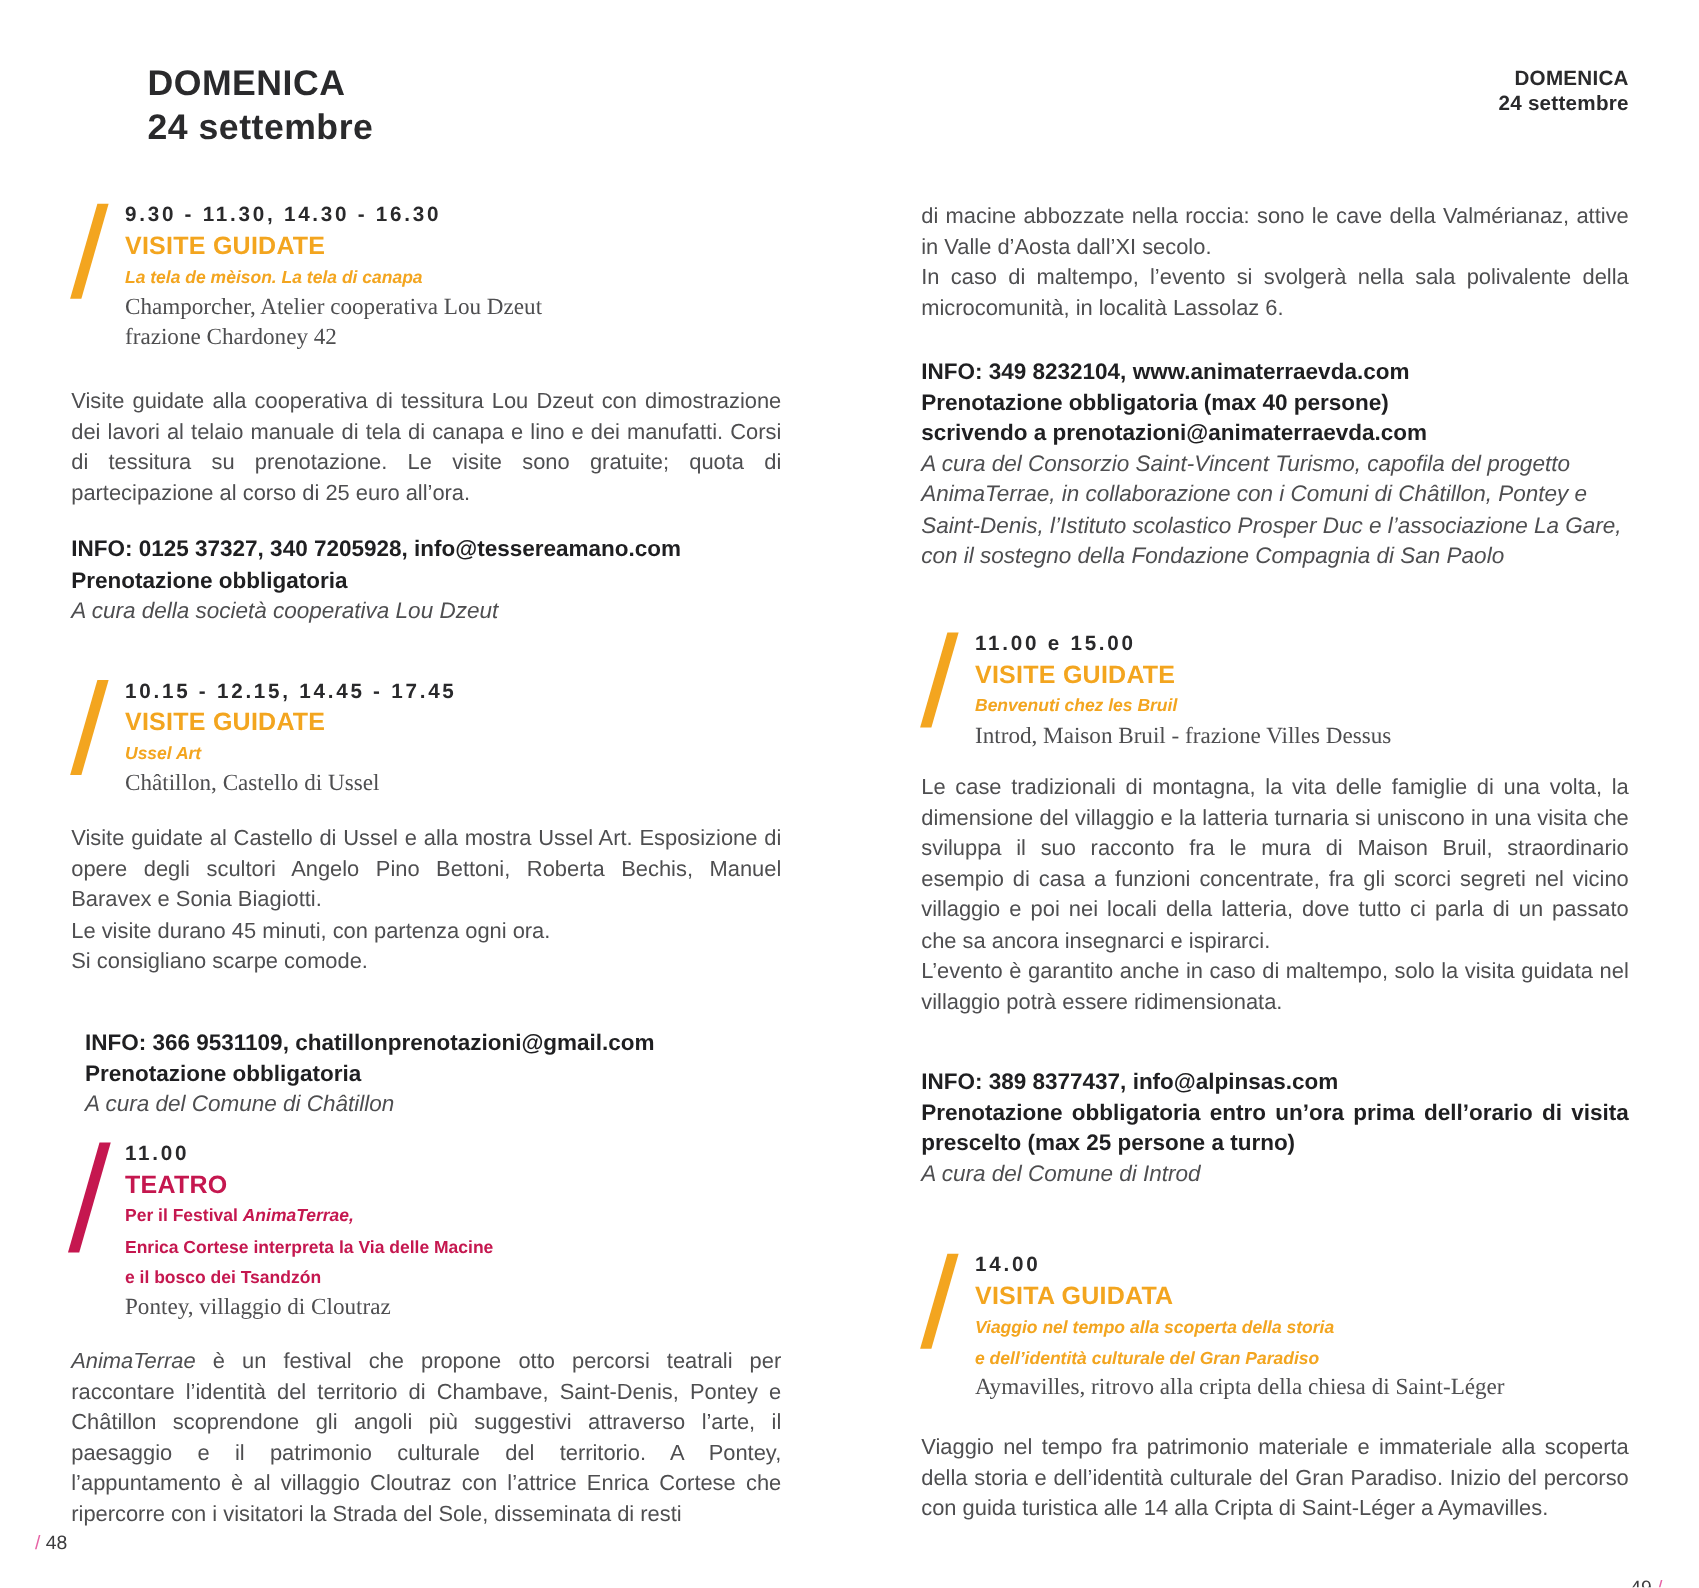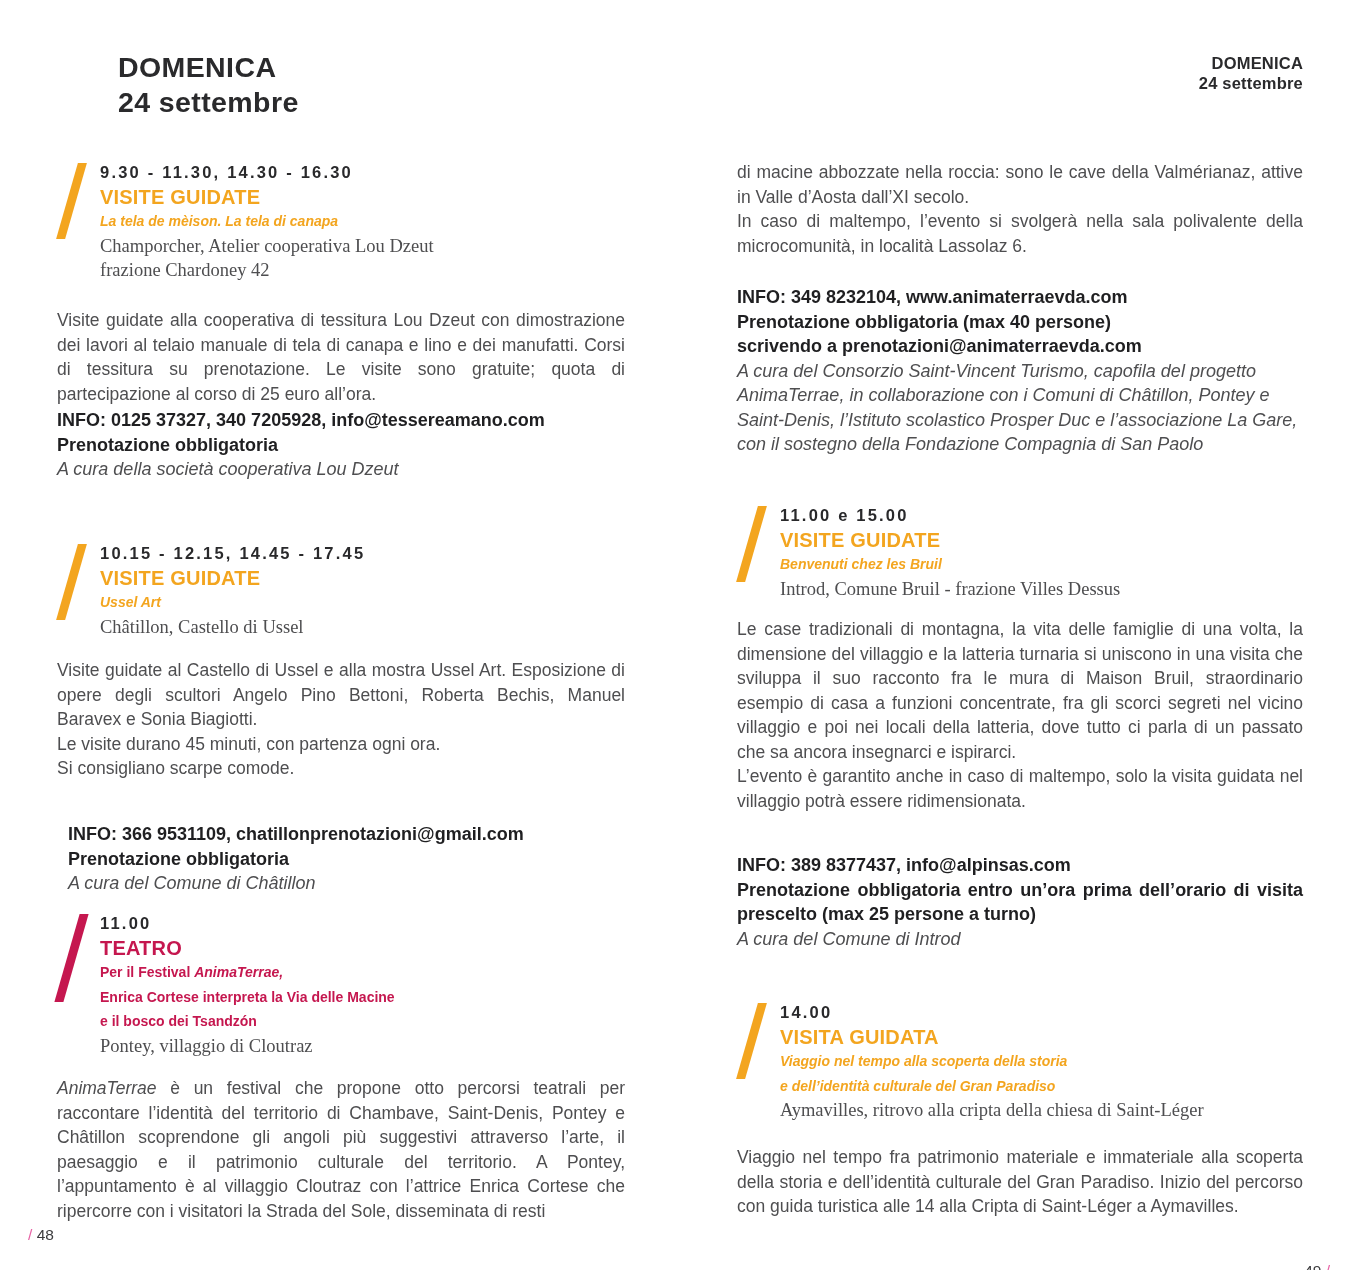--- a/index.html
+++ b/index.html
@@ -127,21 +127,21 @@
       <div class="title orange-fg">La tela de mèison. La tela di canapa</div>
       <div class="venue">Champorcher, Atelier cooperativa Lou Dzeut</div>
       <div class="venue">frazione Chardoney 42</div>
     </div>
   </div>
 
   <div class="abs body-text" style="left:57px;top:308px;width:568px;">
     <p>Visite guidate alla cooperativa di tessitura Lou Dzeut con dimostrazione dei lavori al telaio manuale di tela di canapa e lino e dei manufatti. Corsi di tessitura su prenotazione. Le visite sono gratuite; quota di partecipazione al corso di 25 euro all’ora.</p>
   </div>
 
-  <div class="abs info-block" style="left:57px;top:408px;width:568px;">
+  <div class="abs info-block" style="left:57px;top:427px;width:568px;">
     <div class="info-line">INFO: 0125 37327, 340 7205928, info@tessereamano.com</div>
     <div class="info-line">Prenotazione obbligatoria</div>
     <div class="credit">A cura della società cooperativa Lou Dzeut</div>
   </div>
 
   <div class="event-header" style="left:60px;top:541px;width:560px;">
     <div class="slash orange-bg"></div>
     <div class="header-text">
       <div class="time">10.15 - 12.15, 14.45 - 17.45</div>
       <div class="category orange-fg">VISITE GUIDATE</div>
@@ -194,21 +194,21 @@
     <div class="info-line">scrivendo a prenotazioni@animaterraevda.com</div>
     <div class="credit">A cura del Consorzio Saint-Vincent Turismo, capofila del progetto AnimaTerrae, in collaborazione con i Comuni di Châtillon, Pontey e Saint-Denis, l’Istituto scolastico Prosper Duc e l’associazione La Gare, con il sostegno della Fondazione Compagnia di San Paolo</div>
   </div>
 
   <div class="event-header" style="left:740px;top:503px;width:560px;">
     <div class="slash orange-bg"></div>
     <div class="header-text">
       <div class="time">11.00 e 15.00</div>
       <div class="category orange-fg">VISITE GUIDATE</div>
       <div class="title orange-fg">Benvenuti chez les Bruil</div>
-      <div class="venue">Introd, Comune Bruil - frazione Villes Dessus</div>
+      <div class="venue">Introd, Maison Bruil - frazione Villes Dessus</div>
     </div>
   </div>
 
   <div class="abs body-text" style="left:737px;top:617px;width:566px;">
     <p>Le case tradizionali di montagna, la vita delle famiglie di una volta, la dimensione del villaggio e la latteria turnaria si uniscono in una visita che sviluppa il suo racconto fra le mura di Maison Bruil, straordinario esempio di casa a funzioni concentrate, fra gli scorci segreti nel vicino villaggio e poi nei locali della latteria, dove tutto ci parla di un passato che sa ancora insegnarci e ispirarci.</p>
     <p>L’evento è garantito anche in caso di maltempo, solo la visita guidata nel villaggio potrà essere ridimensionata.</p>
   </div>
 
   <div class="abs info-block" style="left:737px;top:853px;width:566px;">
     <div class="info-line">INFO: 389 8377437, info@alpinsas.com</div>

